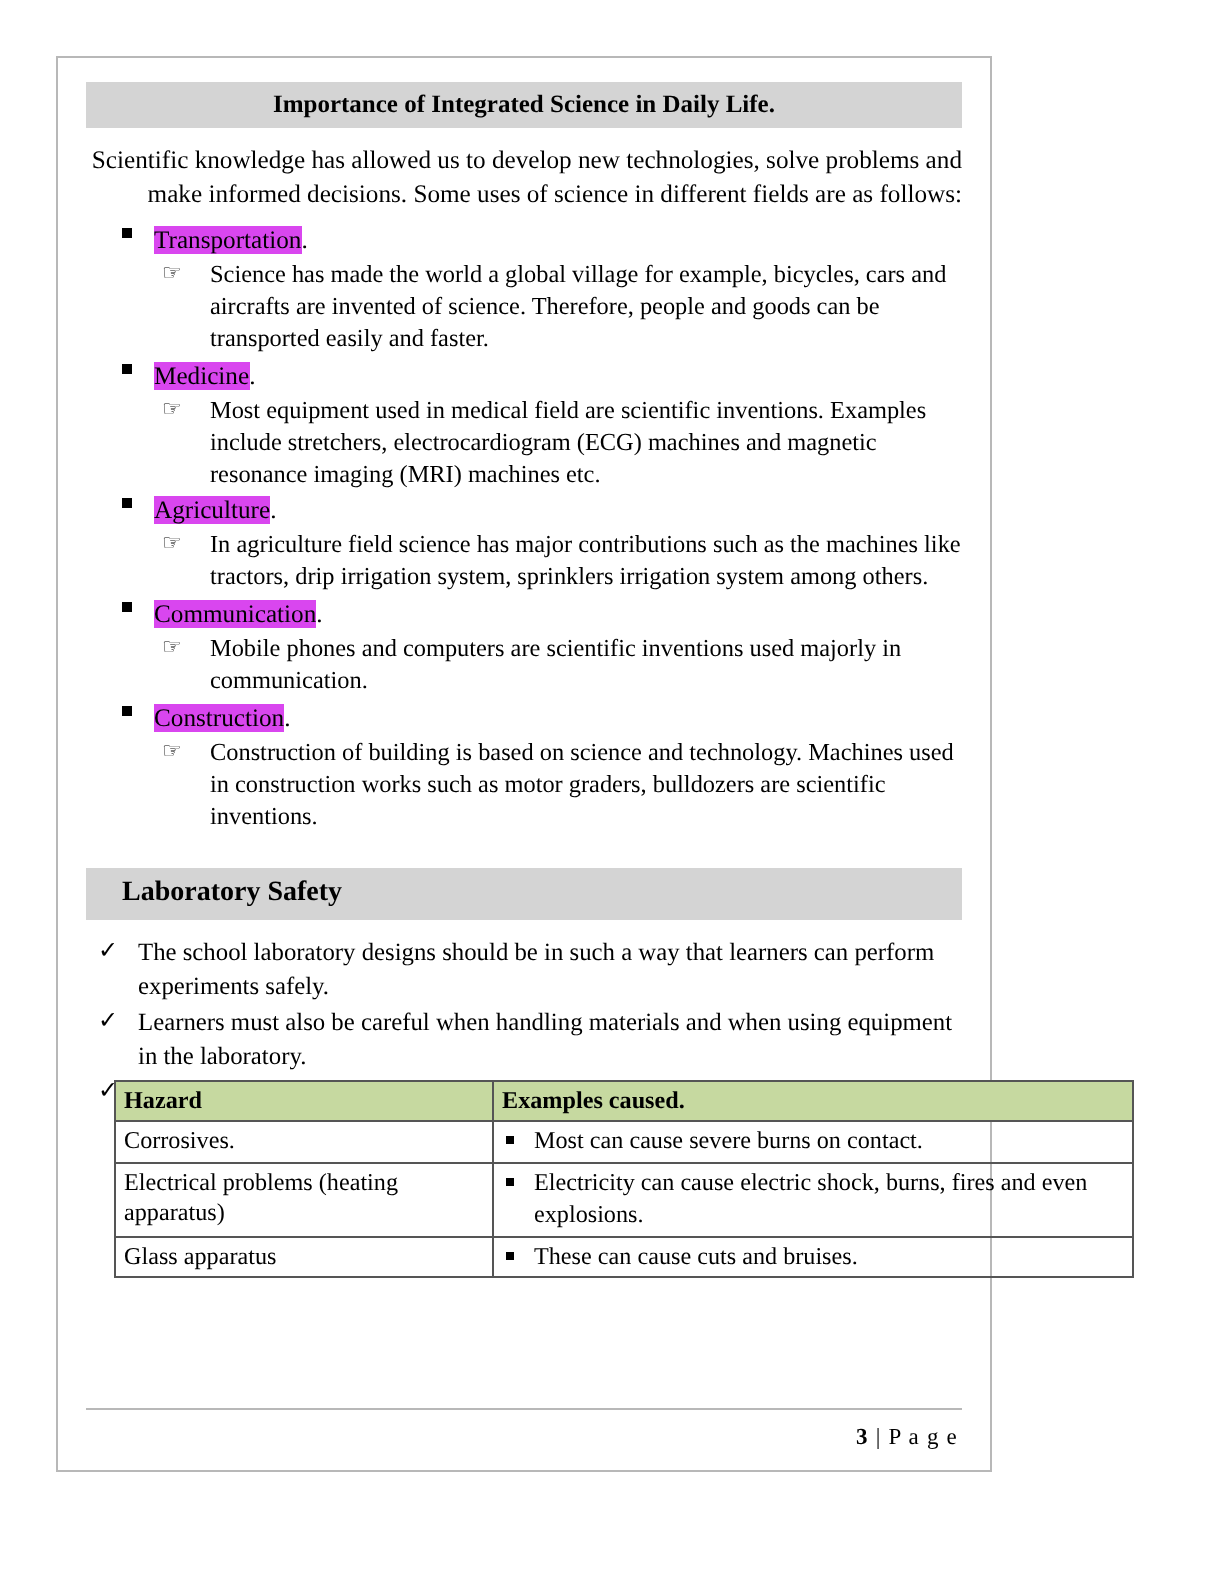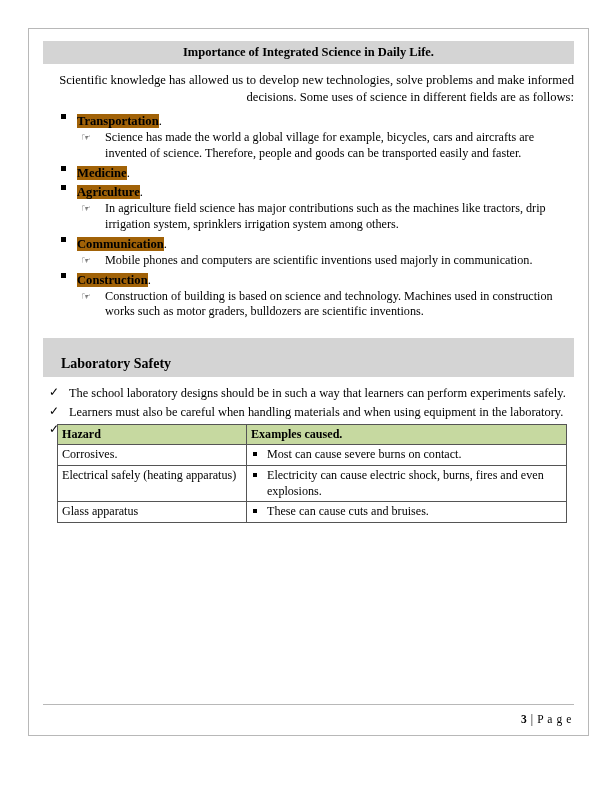--- a/index.html
+++ b/index.html
@@ -12,21 +12,21 @@
     height: 792px;
     font-family: "Liberation Serif", serif;
     color: #000000;
     position: relative;
     overflow: hidden;
   }
   .page {
     position: absolute;
     left: 28px;
     top: 28px;
-    width: 561px;
+    width: 468px;
     height: 708px;
     border: 1px solid #b8b8b8;
     box-sizing: border-box;
     background: #ffffff;
   }
   .content {
     padding: 12px 14px 0 14px;
   }
   .title-bar {
     background: #d4d4d4;
@@ -54,23 +54,23 @@
   }
   ul.level1 > li > .sq {
     position: absolute;
     left: 18px;
     top: 3px;
     width: 5px;
     height: 5px;
     background: #000;
   }
   .term {
-    font-weight: bold;
+    font-weight: normal;
     font-size: 12.6px;
-    background: #a16207;
+    background: #d946ef;
   }
   .term-dot {
     font-size: 12.6px;
   }
   ul.level2 {
     list-style: none;
     margin: 0 0 0 0;
     padding: 0;
   }
   ul.level2 > li {
@@ -83,21 +83,21 @@
   ul.level2 > li > .hand {
     position: absolute;
     left: 4px;
     top: 0px;
     font-size: 11px;
   }
   .section-bar {
     background: #d4d4d4;
     font-weight: bold;
     font-size: 14px;
-    padding: 18px 0 5px 18px;
+    padding: 5px 0 5px 18px;
     margin: 18px 0 8px 0;
   }
   ul.checks {
     list-style: none;
     margin: 0;
     padding: 0;
   }
   ul.checks > li {
     position: relative;
     padding-left: 26px;
@@ -184,20 +184,21 @@
           </li>
         </ul>
       </li>
 
       <li>
         <span class="sq"></span>
         <span class="term">Medicine</span><span class="term-dot">.</span>
         <ul class="level2">
           <li>
             <span class="hand">☞</span>
+            <span>Most equipment used in medical field are scientific inventions. Examples include stretchers, electrocardiogram (ECG) machines and magnetic resonance imaging (MRI) machines etc.</span>
           </li>
         </ul>
       </li>
 
       <li>
         <span class="sq"></span>
         <span class="term">Agriculture</span><span class="term-dot">.</span>
         <ul class="level2">
           <li>
             <span class="hand">☞</span>
@@ -256,21 +257,21 @@
       <tbody>
         <tr>
           <td class="col1">Corrosives.</td>
           <td>
             <ul>
               <li><span class="sq2"></span><span>Most can cause severe burns on contact.</span></li>
             </ul>
           </td>
         </tr>
         <tr>
-          <td class="col1">Electrical safely (heating apparatus)</td>
+          <td class="col1">Electrical problems (heating apparatus)</td>
           <td>
             <ul>
               <li><span class="sq2"></span><span>Electricity can cause electric shock, burns, fires and even explosions.</span></li>
             </ul>
           </td>
         </tr>
         <tr>
           <td class="col1">Glass apparatus</td>
           <td>
             <ul>

